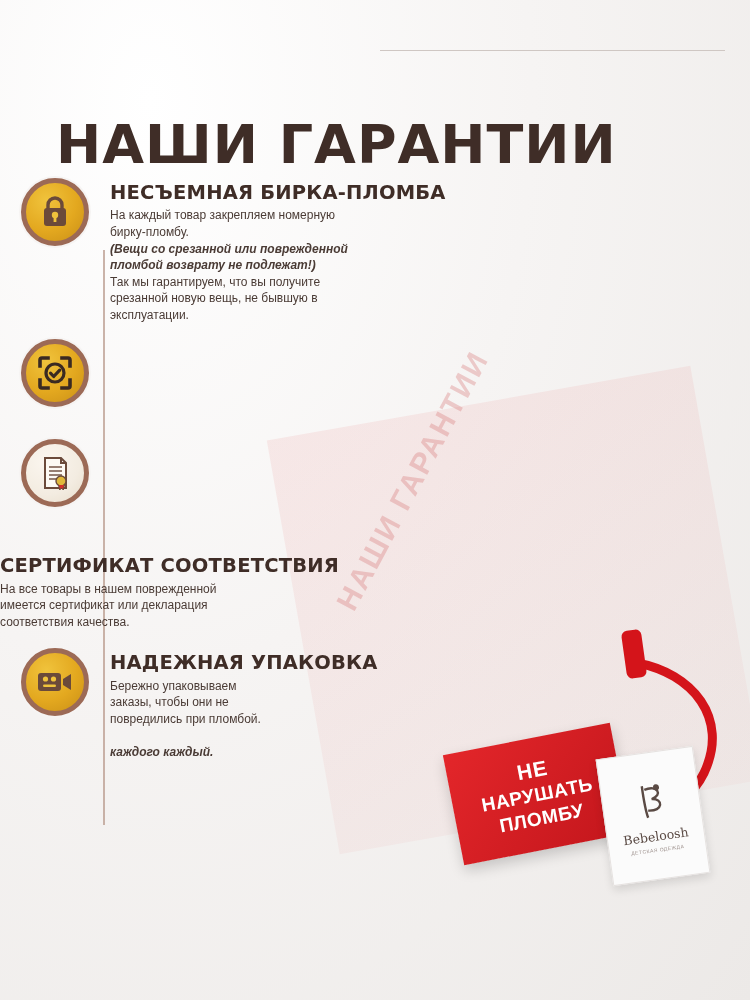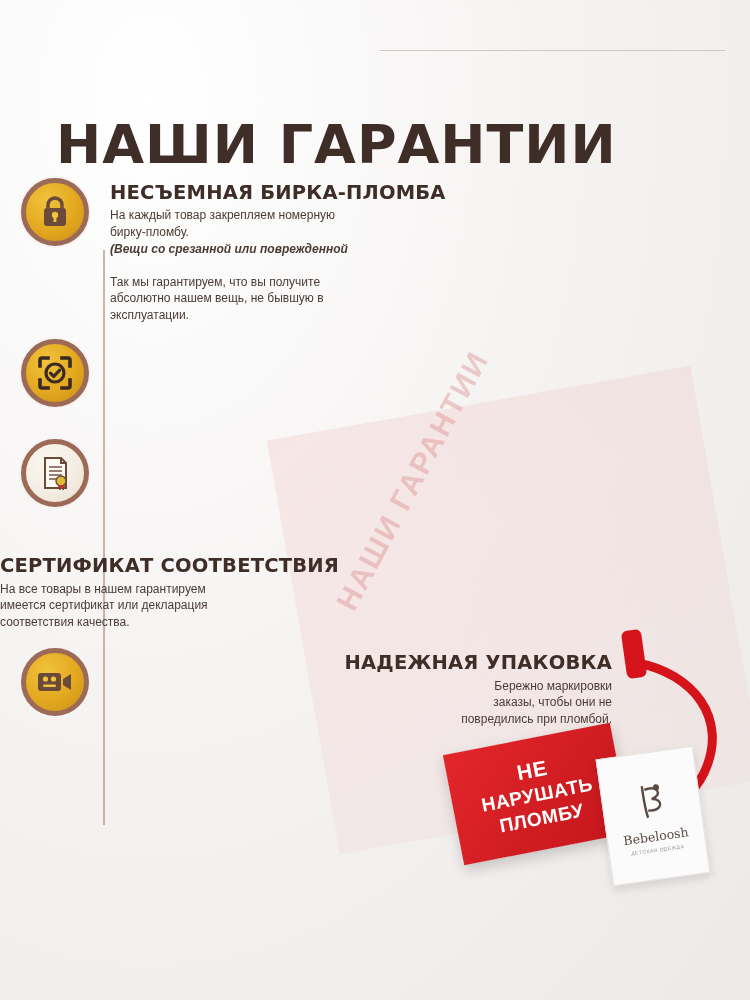--- a/index.html
+++ b/index.html
@@ -242,23 +242,23 @@
             <rect x="16.6" y="22" width="2.8" height="7" fill="#f0c33c"></rect>
           </svg>
         </div>
       </div>
       <div class="text-col">
         <p class="item-title">НЕСЪЕМНАЯ БИРКА-ПЛОМБА</p>
         <p class="item-body">
           <span>На каждый товар закрепляем  номерную</span><br>
           <span>бирку-пломбу.</span><br>
           <span class="em">(Вещи со срезанной или поврежденной</span><br>
-          <br>
+          <span class="em">пломбой возврату не подлежат!)</span><br>
           <span>Так мы гарантируем, что вы получите</span><br>
-          <span>абсолютно нашем вещь, не бывшую в</span><br>
+          <span>срезанной новую вещь, не бывшую в</span><br>
           <span>эксплуатации.</span>
         </p>
       </div>
     </div>
 
     <div class="item" style="margin-top:14px;">
       <div class="icon-wrap">
         <div class="icon-circle">
           <svg width="38" height="38" viewBox="0 0 38 38" aria-hidden="true">
             <path d="M4 12V6a2 2 0 0 1 2-2h6" fill="none" stroke="#3a2a22" stroke-width="3.6" stroke-linecap="square"></path>
@@ -285,43 +285,43 @@
               <line x1="12" y1="25" x2="20" y2="25"></line>
             </g>
             <circle cx="24" cy="27" r="5" fill="#e0b83a" stroke="#6b4a3a" stroke-width="1.4"></circle>
             <path d="M21.5 31l1.2 5 1.8-2 1.8 2 1.2-5" fill="#d2302a" stroke="#6b4a3a" stroke-width="1"></path>
           </svg>
         </div>
       </div>
       <div class="text-col">
         <p class="item-title">СЕРТИФИКАТ СООТВЕТСТВИЯ</p>
         <p class="item-body">
-          <span>На все товары в нашем гарантируем</span><br>
+          <span>На все товары в нашем поврежденной</span><br>
           <span>имеется сертификат или декларация</span><br>
           <span>соответствия качества.</span>
         </p>
       </div>
     </div>
 
-    <div class="item" style="margin-top:16px;text-align:right;">
+    <div class="item" style="margin-top:16px;">
       <div class="icon-wrap">
         <div class="icon-circle">
           <svg width="40" height="30" viewBox="0 0 40 30" aria-hidden="true">
             <rect x="3" y="6" width="23" height="18" rx="3" fill="#6b4a3a"></rect>
             <path d="M28 12l8-5v16l-8-5z" fill="#6b4a3a"></path>
             <circle cx="10.5" cy="12" r="2.6" fill="#f0c33c"></circle>
             <circle cx="18.5" cy="12" r="2.6" fill="#f0c33c"></circle>
             <rect x="8" y="17.5" width="13" height="2.6" rx="1.3" fill="#f0c33c"></rect>
           </svg>
         </div>
       </div>
       <div class="text-col">
         <p class="item-title">НАДЕЖНАЯ УПАКОВКА</p>
         <p class="item-body">
-          <span>Бережно маркировки</span><br>
+          <span>Бережно упаковываем</span><br>
           <span>заказы, чтобы они не</span><br>
           <span>повредились при пломбой.</span><br>
           <br>
           <span class="em">каждого каждый.</span>
         </p>
       </div>
     </div>
 
   </div>
 

